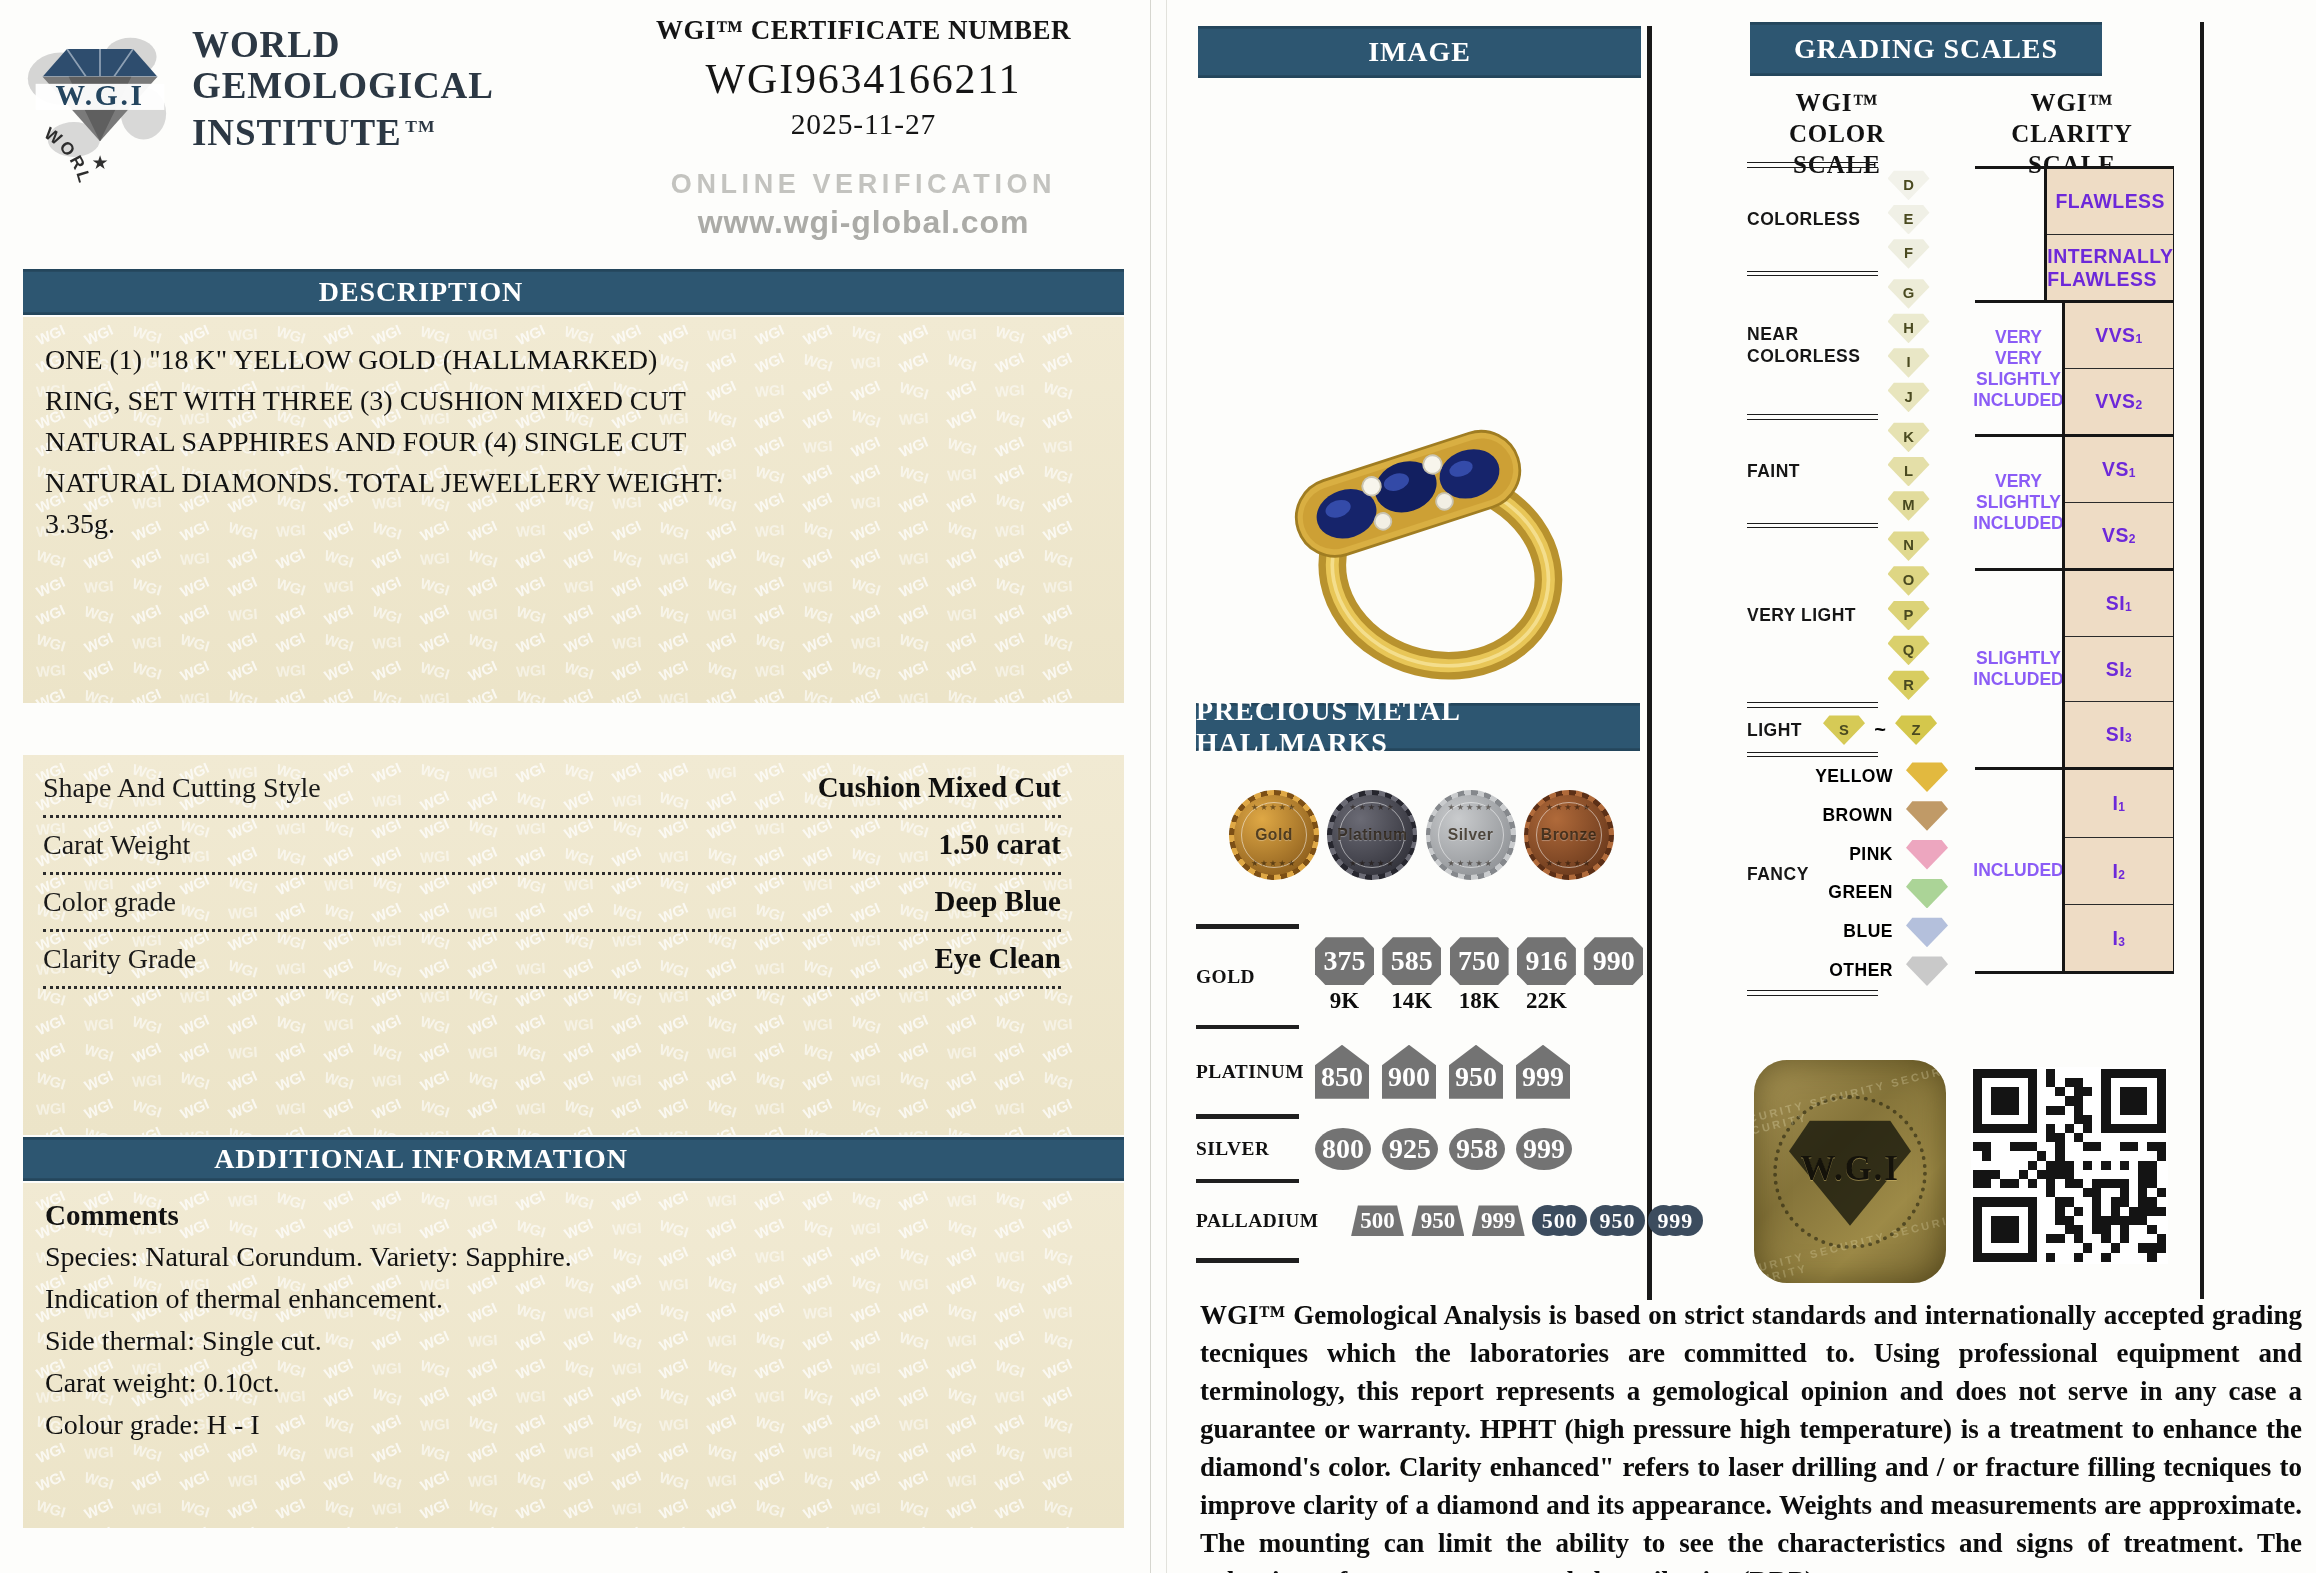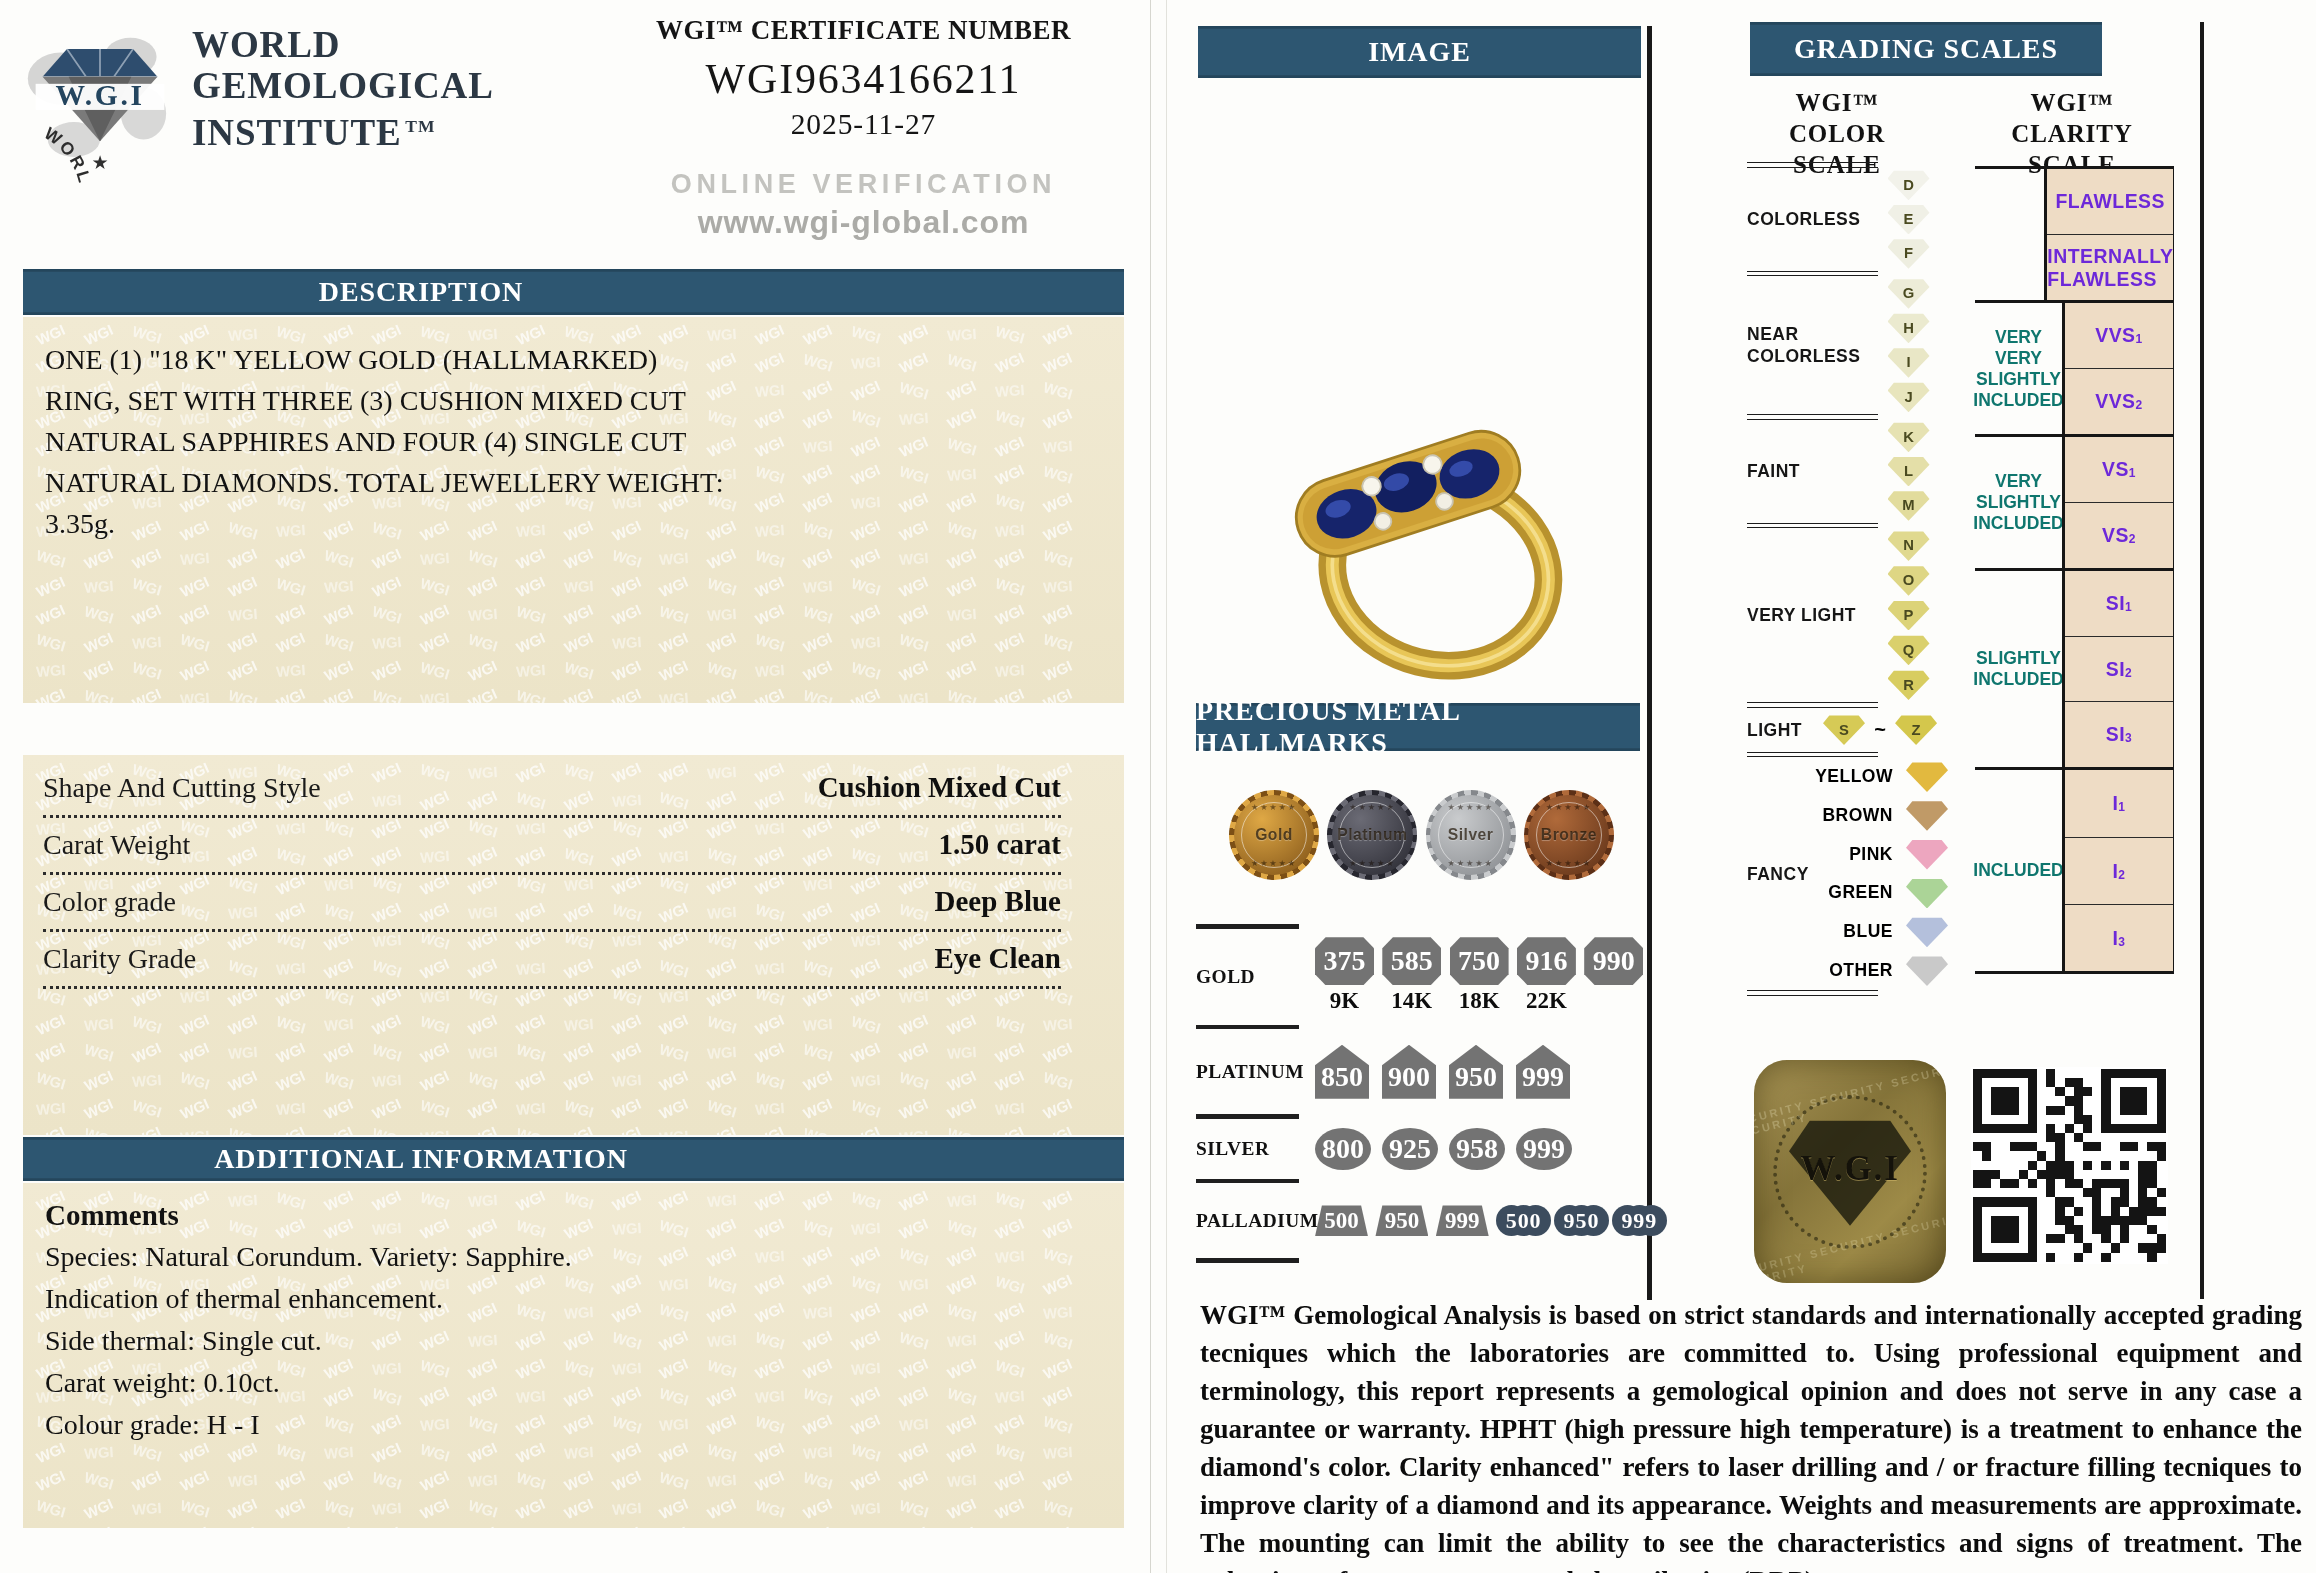--- a/index.html
+++ b/index.html
@@ -77,21 +77,21 @@
   .fancyrow .cglabel{width:59px;}
   .fcol{display:flex;flex-direction:column;justify-content:space-around;height:100%;}
   .frow{display:flex;align-items:center;height:39px;}
   .fname{width:87px;text-align:right;font:700 17.5px "Liberation Sans",sans-serif;margin-right:13px;letter-spacing:0.5px;}
 
   
   #clarity-scale{position:absolute;left:1975px;top:166px;width:199px;}
   .clgroup{display:flex;border-top:3.7px solid #161616;}
   .clgroup:last-child{border-bottom:3.7px solid #161616;}
   .cllabel{width:87px;display:flex;align-items:center;justify-content:center;text-align:center;
-           font:700 17.5px/21px "Liberation Sans",sans-serif;color:#0f766e;padding:0 1.8px;box-sizing:border-box;}
+           font:700 17.5px/21px "Liberation Sans",sans-serif;color:#8b5cf6;padding:0 1.8px;box-sizing:border-box;}
   .clcells{flex:1;display:flex;flex-direction:column;border-left:3.7px solid #161616;border-right:1.8px solid #161616;}
   .clcell{display:flex;align-items:center;justify-content:center;background:#eedcc5;
           font:700 19.4px "Liberation Sans",sans-serif;color:#6d28d9;letter-spacing:0.5px;box-sizing:border-box;}
   .clcell.tsep{border-top:1.8px solid #2a2a2a;}
   .clcell sub{font-size:12px;line-height:9.2px;margin-top:9.2px;}
 
   
   #medals{position:absolute;left:1229px;top:790px;display:flex;gap:8.3px;}
   .medal{width:90px;height:90px;border-radius:50%;position:relative;display:flex;align-items:center;justify-content:center;}
   .mcore{position:absolute;inset:4.6px;border-radius:50%;}
@@ -541,21 +541,21 @@
       <div class="hrow" style="height: 60px;">
         <span class="hlabel">SILVER</span>
         <div class="hbadges">
           <span class="badge oval">800</span>
           <span class="badge oval">925</span>
           <span class="badge oval">958</span>
           <span class="badge oval">999</span>
         </div>
       </div>
       <div class="hrule"></div>
-      <div class="hrow" style="height: 75px;">
+      <div class="hrow" style="height: 75px; gap: 36px;">
         <span class="hlabel">PALLADIUM</span>
         <div class="hbadges">
           <span class="badge trap">500</span>
           <span class="badge trap">950</span>
           <span class="badge trap">999</span>
           <span class="trefoil">
             <s class="c1"></s>
             <s class="c2"></s>
             <s class="c3"></s>
             <b class="tnum">500</b>

